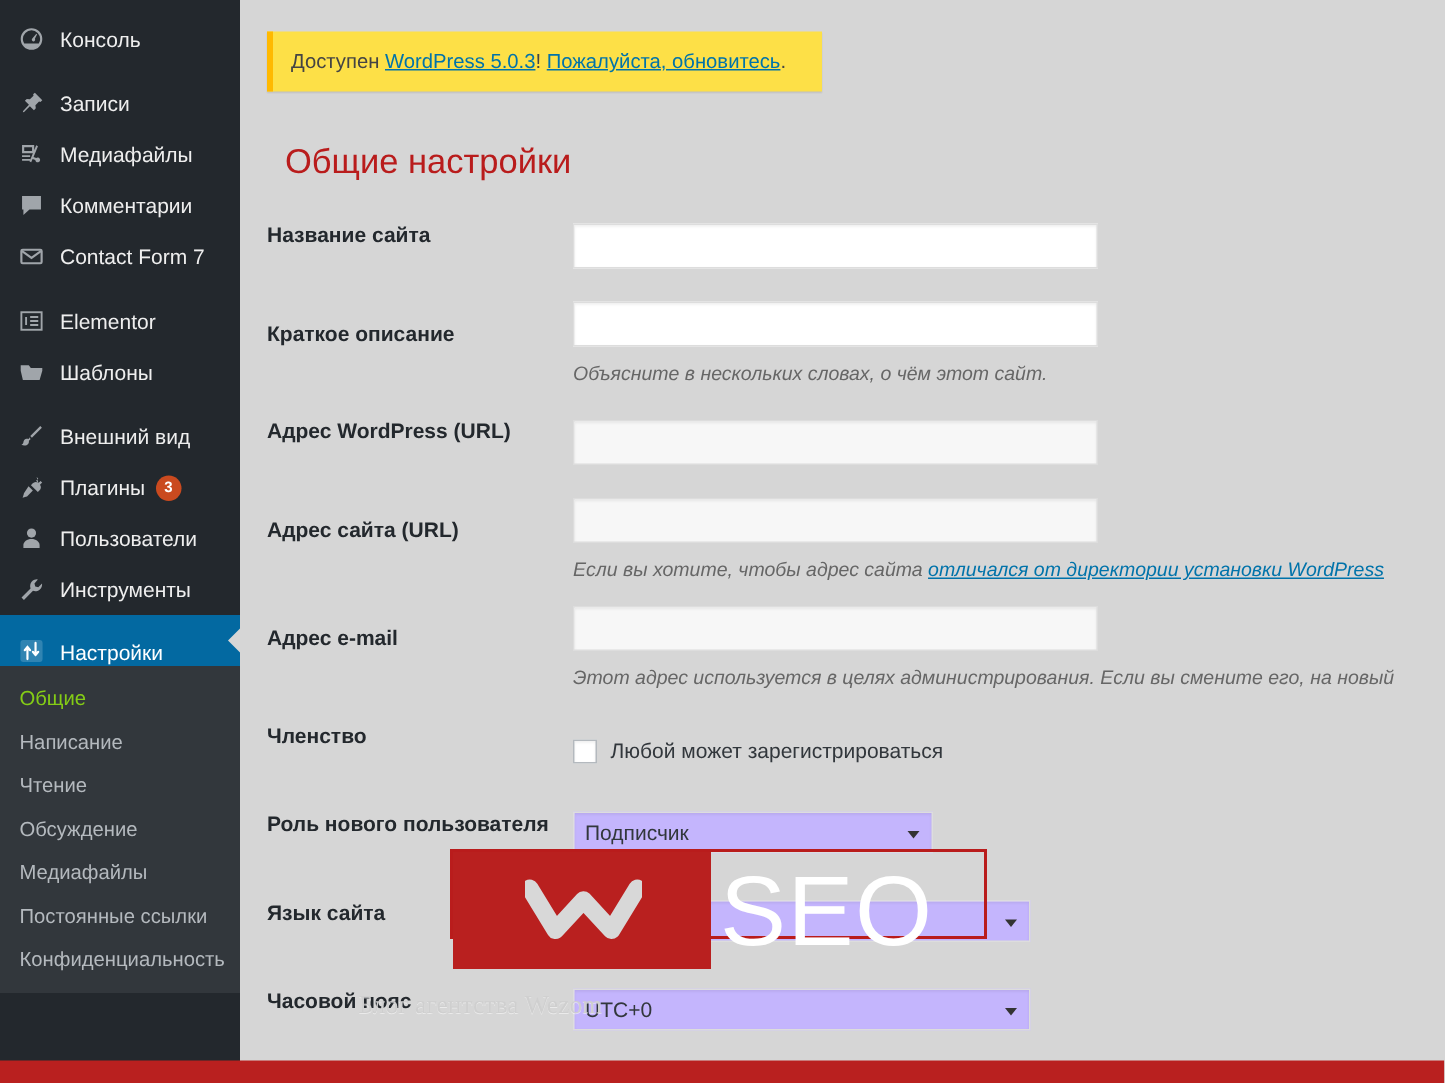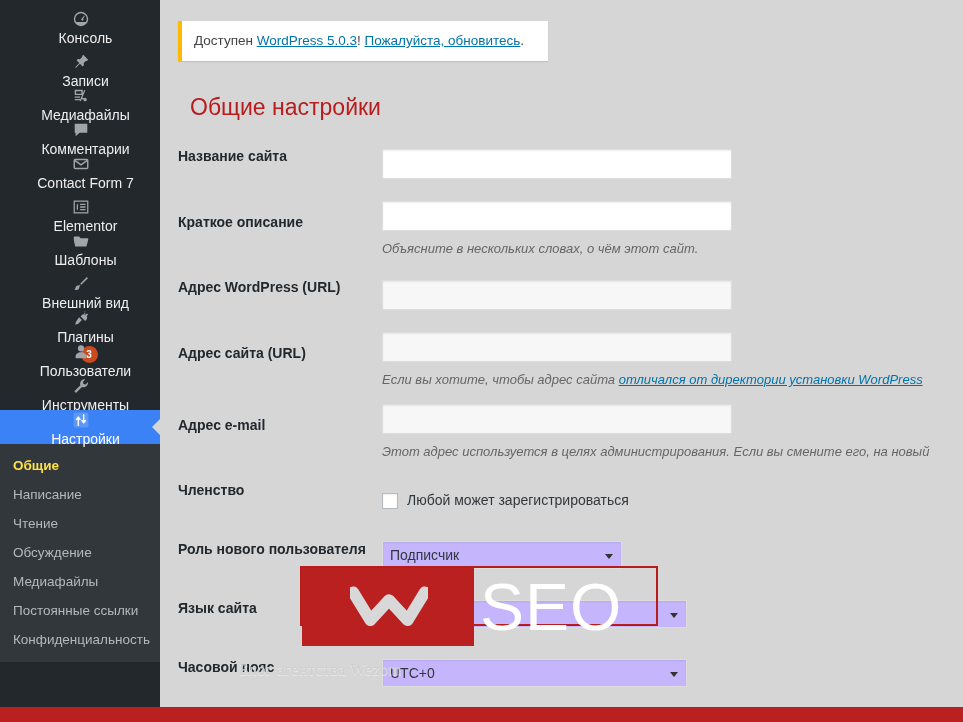--- a/index.html
+++ b/index.html
@@ -30,36 +30,36 @@
   .menu-item {
     position: relative;
     display: flex;
     align-items: center;
     height: 34px;
     padding-left: 11px;
     color: #eee;
     font-size: 14px;
     line-height: 18px;
     white-space: nowrap;
-    flex-direction: column;
   }
   .menu-item .mi-icon {
     width: 20px; height: 20px;
     margin-right: 9px;
     flex: 0 0 20px;
     display: flex;
     align-items: center;
     justify-content: center;
     color: #a0a5aa;
   }
   .menu-item .mi-icon svg { display: block; }
   .menu-item .mi-label { color: #eee; }
   .menu-item.active {
-    background: #3b82f6;
+    background: #0369a1;
     color: #fff;
+    align-items: flex-end;
   }
   .menu-item.active .mi-icon { color: #fff; }
   .menu-item.active .mi-label { color: #fff; }
   .menu-item.active .mi-arrow {
     position: absolute;
     right: 0; top: 50%;
     margin-top: -8px;
     width: 0; height: 0;
     border-top: 8px solid transparent;
     border-bottom: 8px solid transparent;
@@ -86,37 +86,37 @@
   }
   .submenu-item {
     display: block;
     padding: 6px 0 6px 13px;
     color: #b4b9be;
     font-size: 13.5px;
     line-height: 17px;
     white-space: nowrap;
   }
   .submenu-item.current {
-    color: #fde047;
-    font-weight: bold;
+    color: #84cc16;
+    font-weight: normal;
   }
 
   
   #wpbody {
     position: absolute;
     left: 160px; top: 0;
     width: 803px; height: 722px;
     background: #d6d6d6;
     overflow: hidden;
   }
   #notice {
     position: absolute;
     left: 18px; top: 21px;
     width: 370px;
-    background: #ffffff;
+    background: #fde047;
     border-left: 4px solid #ffb900;
     box-shadow: 0 1px 1px 0 rgba(0,0,0,.1);
     padding: 11px 12px 11px 12px;
     font-size: 13.5px;
     line-height: 18px;
     color: #444;
     white-space: nowrap;
   }
   #notice a {
     color: #0073aa;

